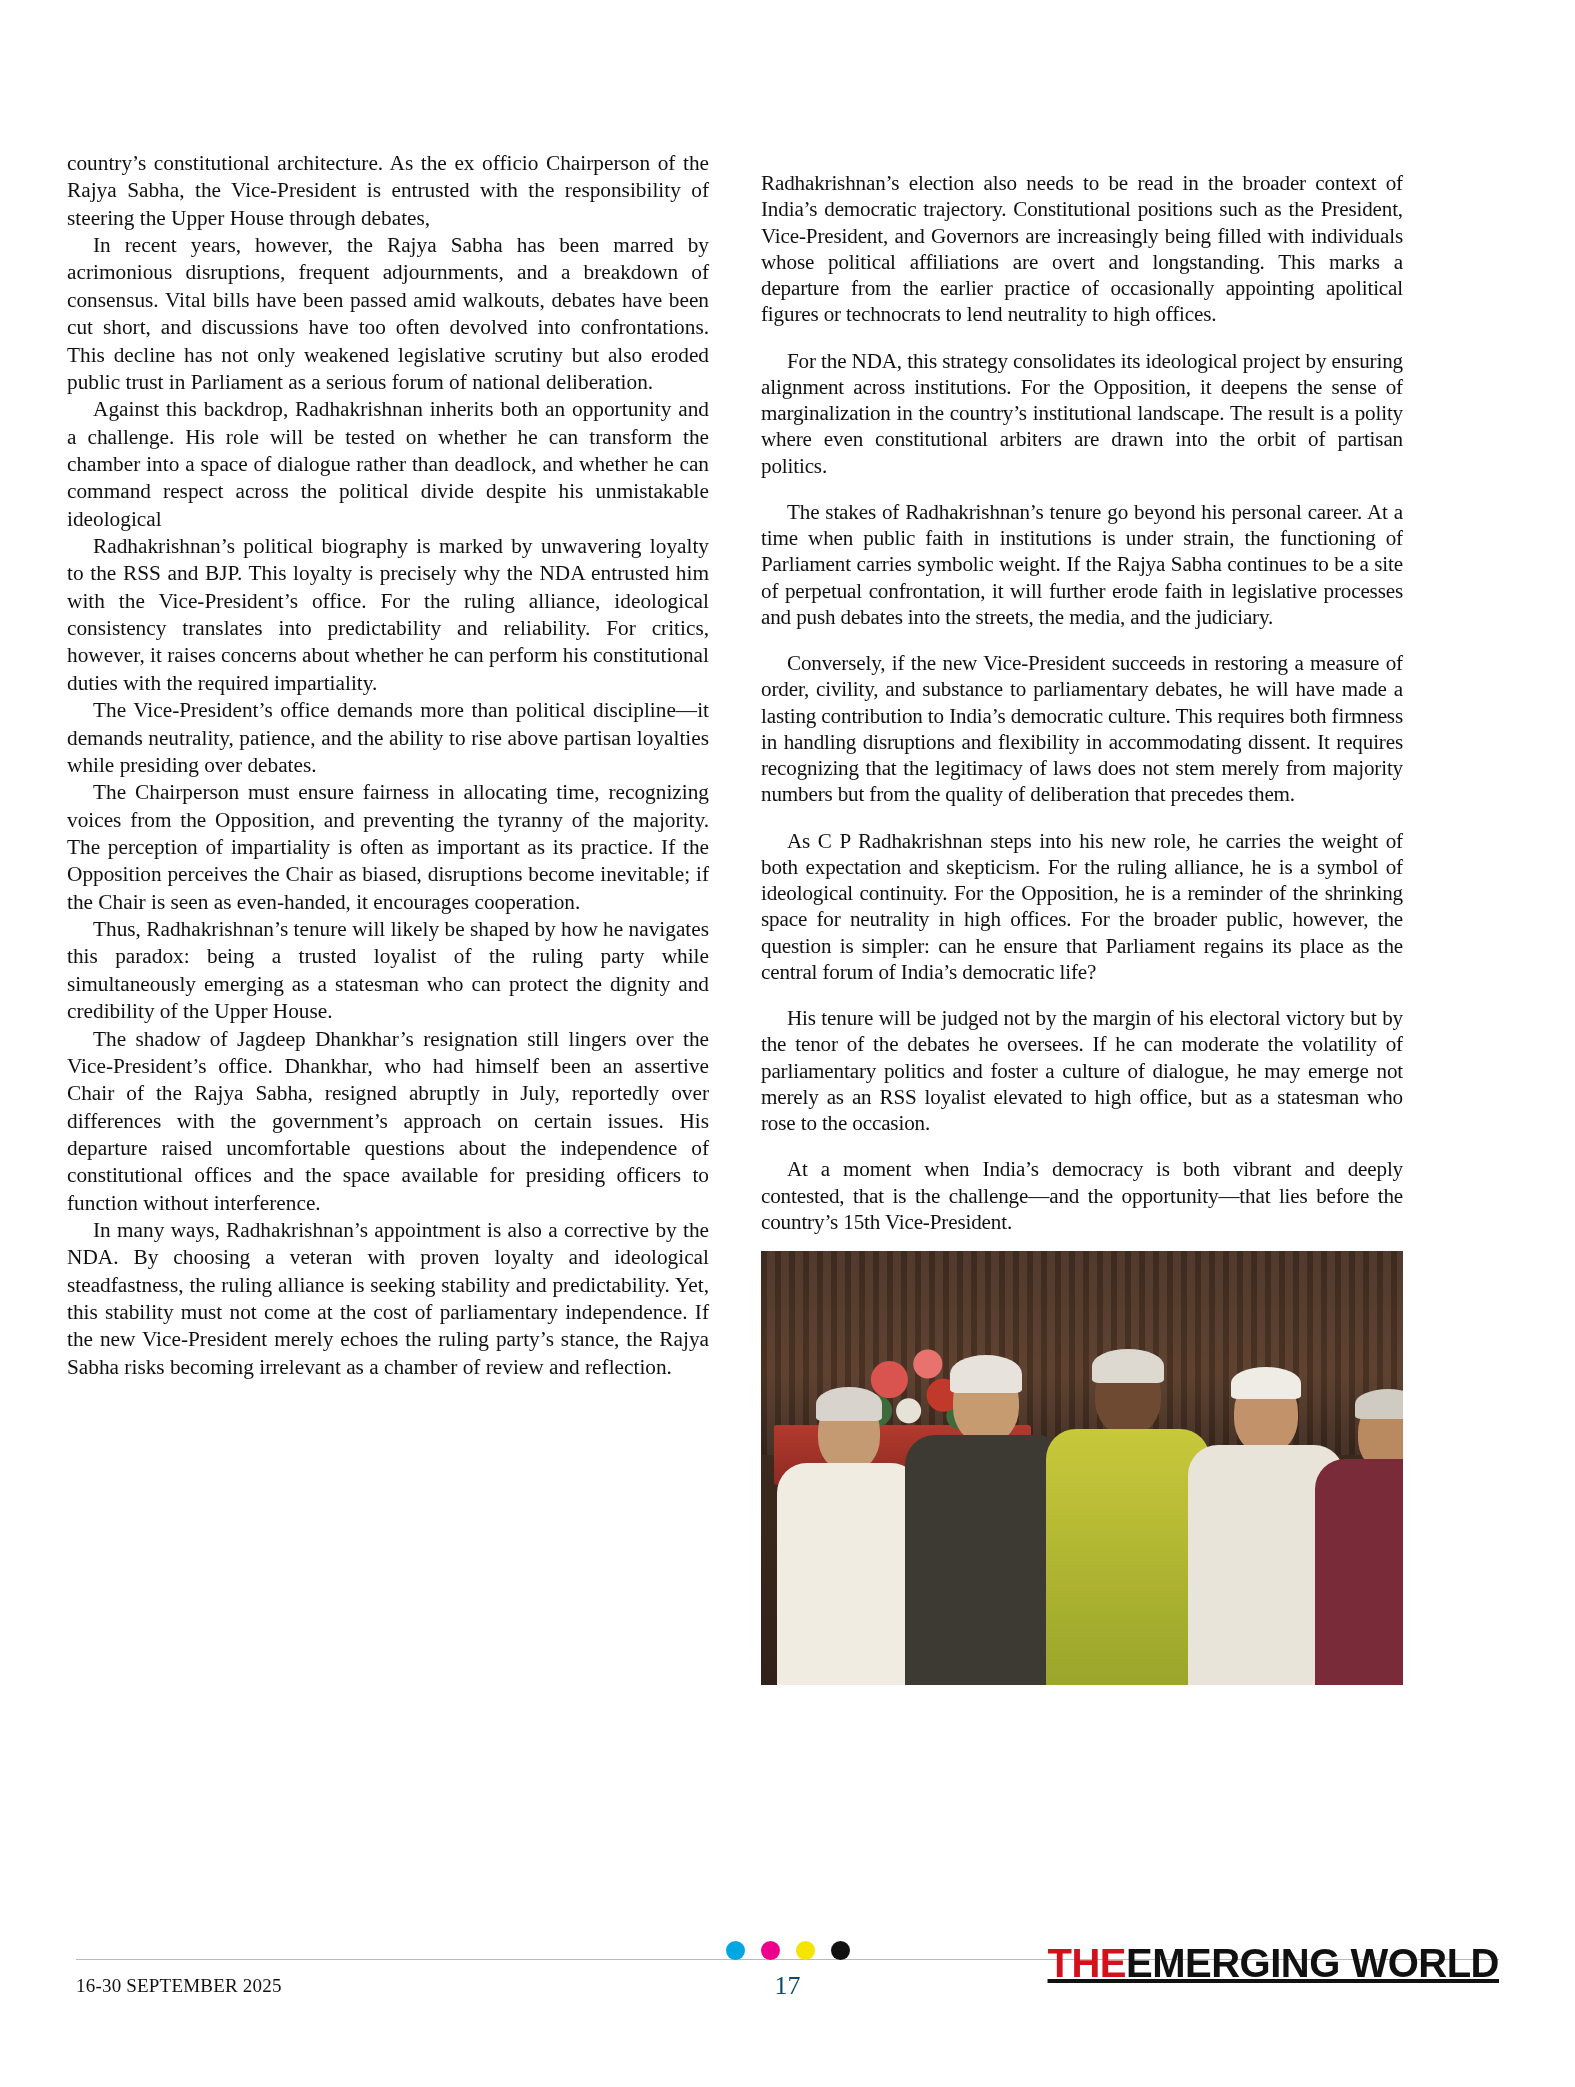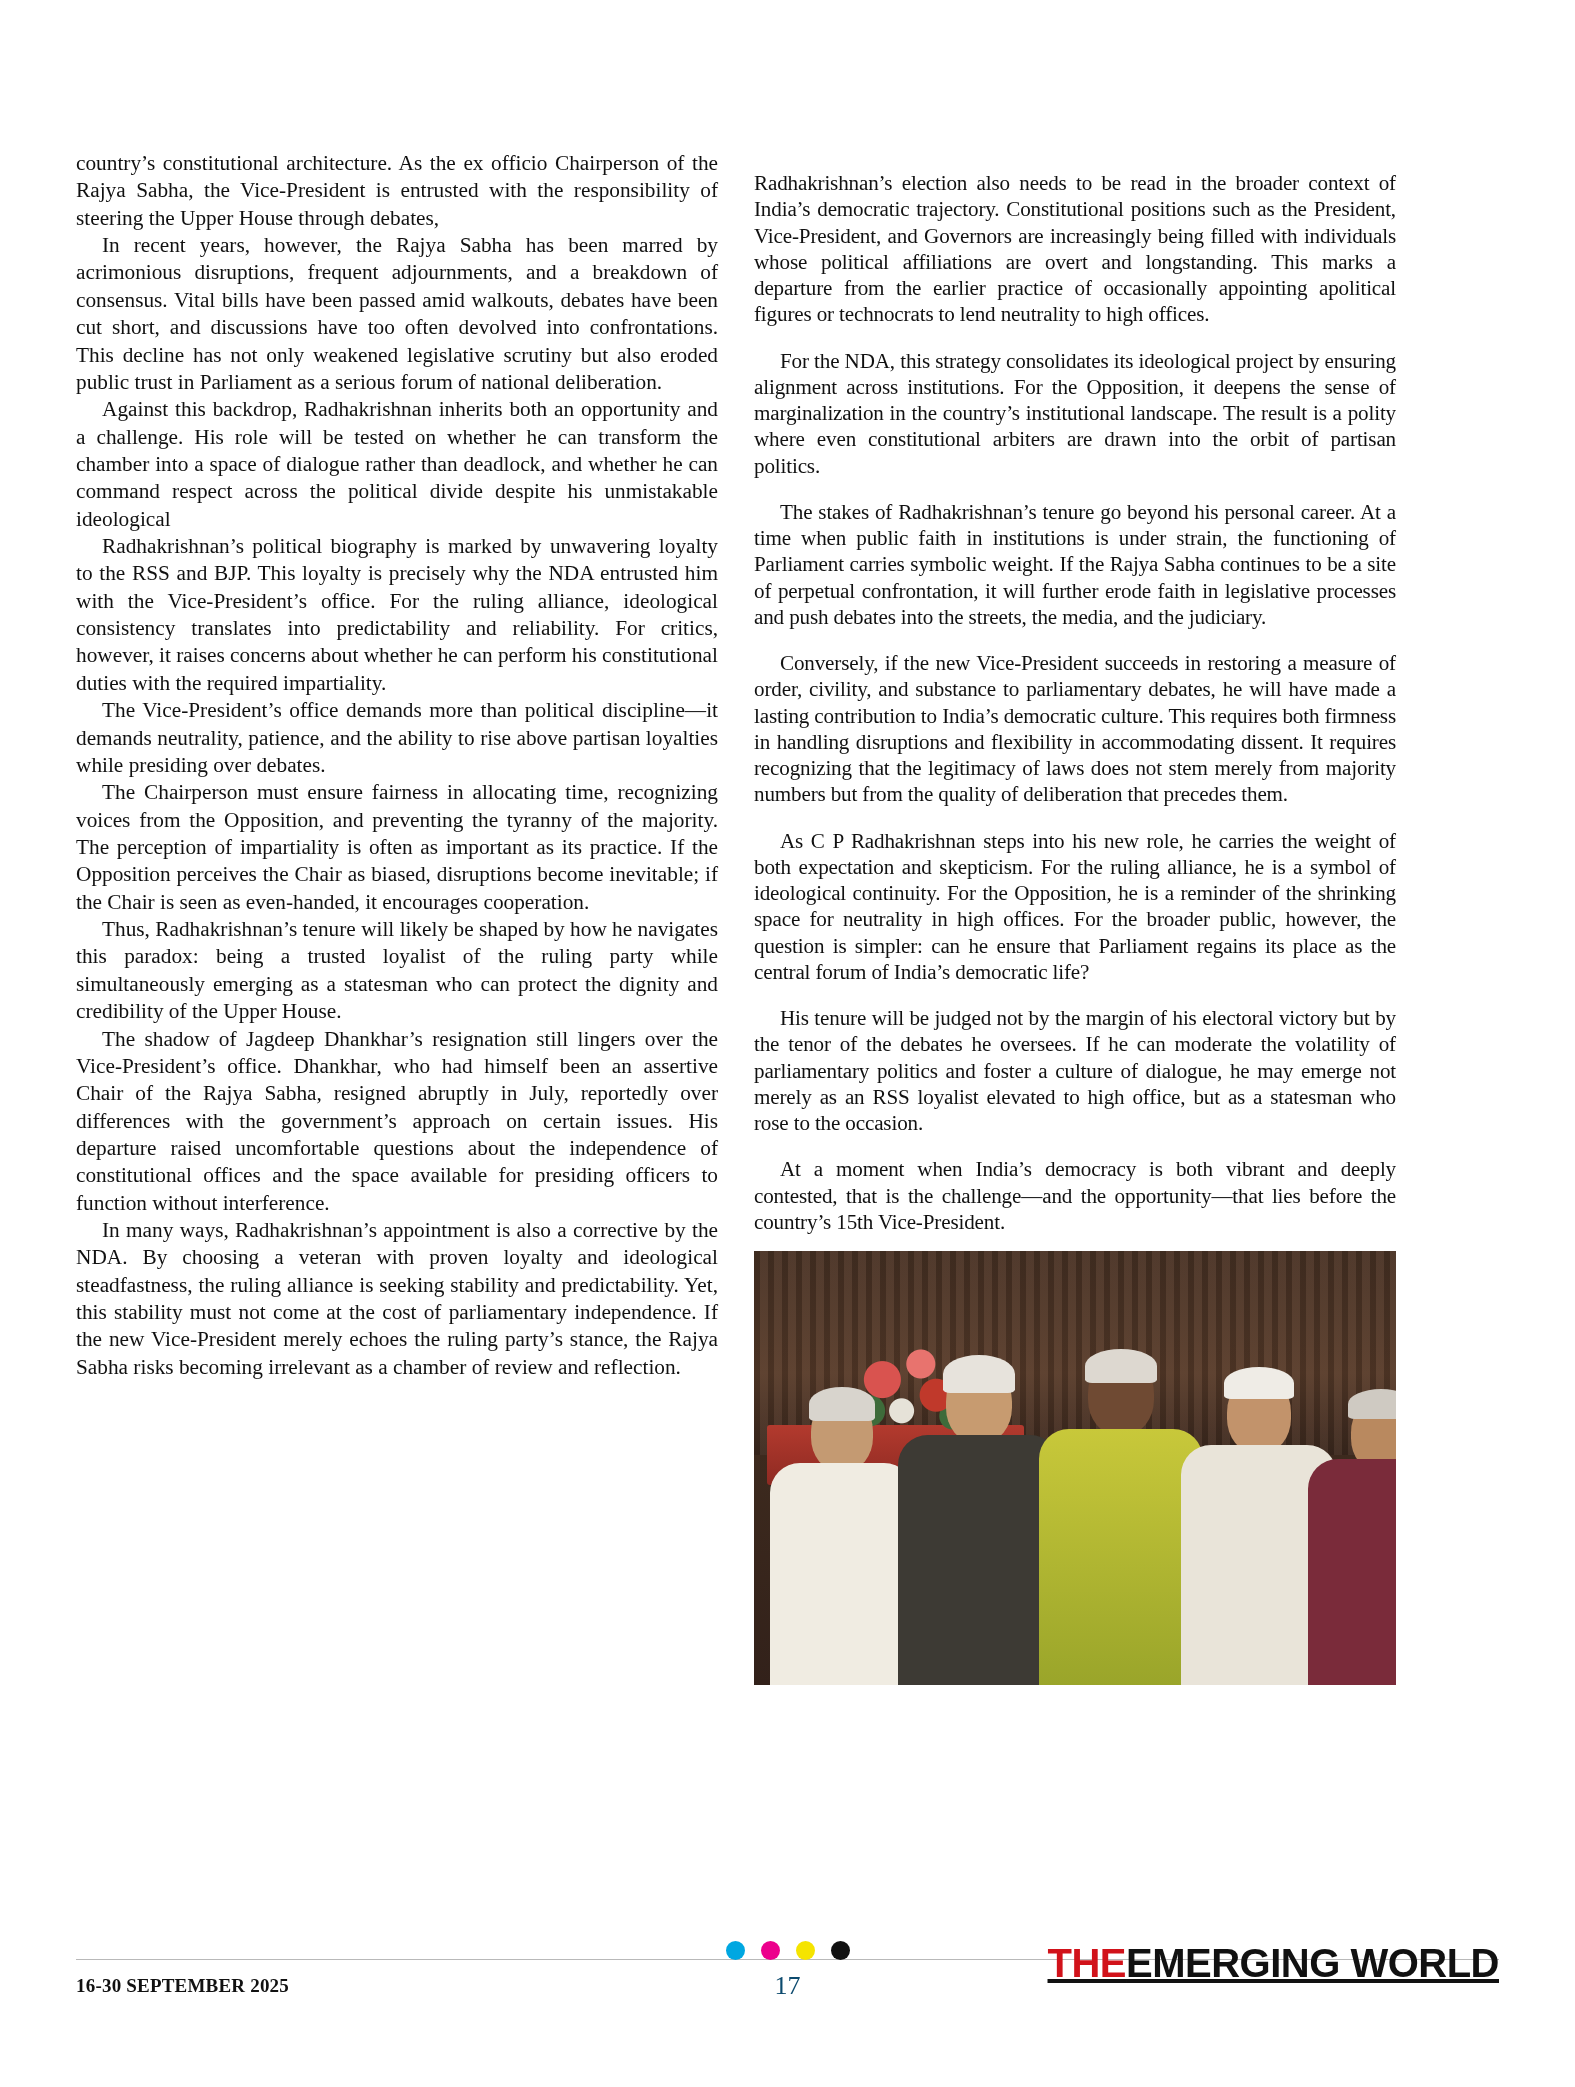--- a/index.html
+++ b/index.html
@@ -19,26 +19,26 @@
   .page {
     position: absolute;
     left: 0; top: 0;
     width: 1575px;
     height: 2087px;
     background: #ffffff;
   }
 
   .content {
     position: absolute;
-    left: 76px;
+    left: 67px;
     top: 150px;
     width: 1420px;
     height: 1770px;
     display: flex;
-    gap: 36px;
+    gap: 52px;
   }
 
   .col {
     width: 642px;
     position: relative;
   }
 
   .col p {
     margin: 0;
     font-size: 21.3px;
@@ -134,21 +134,21 @@
     right: 0;
     top: 36px;
     height: 1px;
     background: #b9b9b9;
   }
   .issue-date {
     position: absolute;
     left: 0;
     top: 52px;
     font-size: 19px;
-    font-weight: bold;
+    font-weight: normal;
     letter-spacing: 0.2px;
     color: #111;
   }
   .dots {
     position: absolute;
     left: 50%;
     transform: translateX(-50%);
     top: 18px;
     display: flex;
     gap: 16px;

